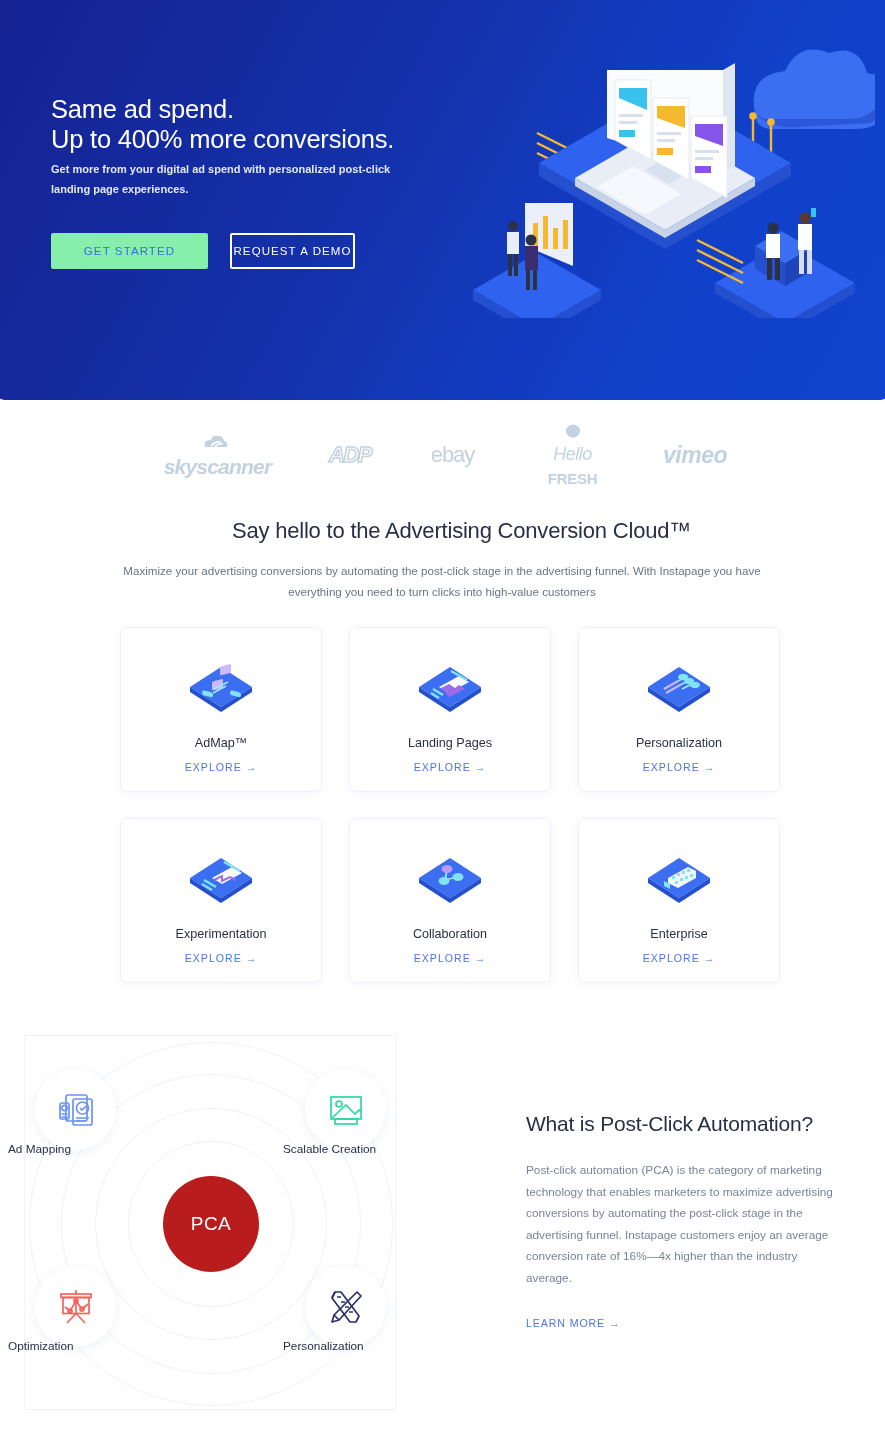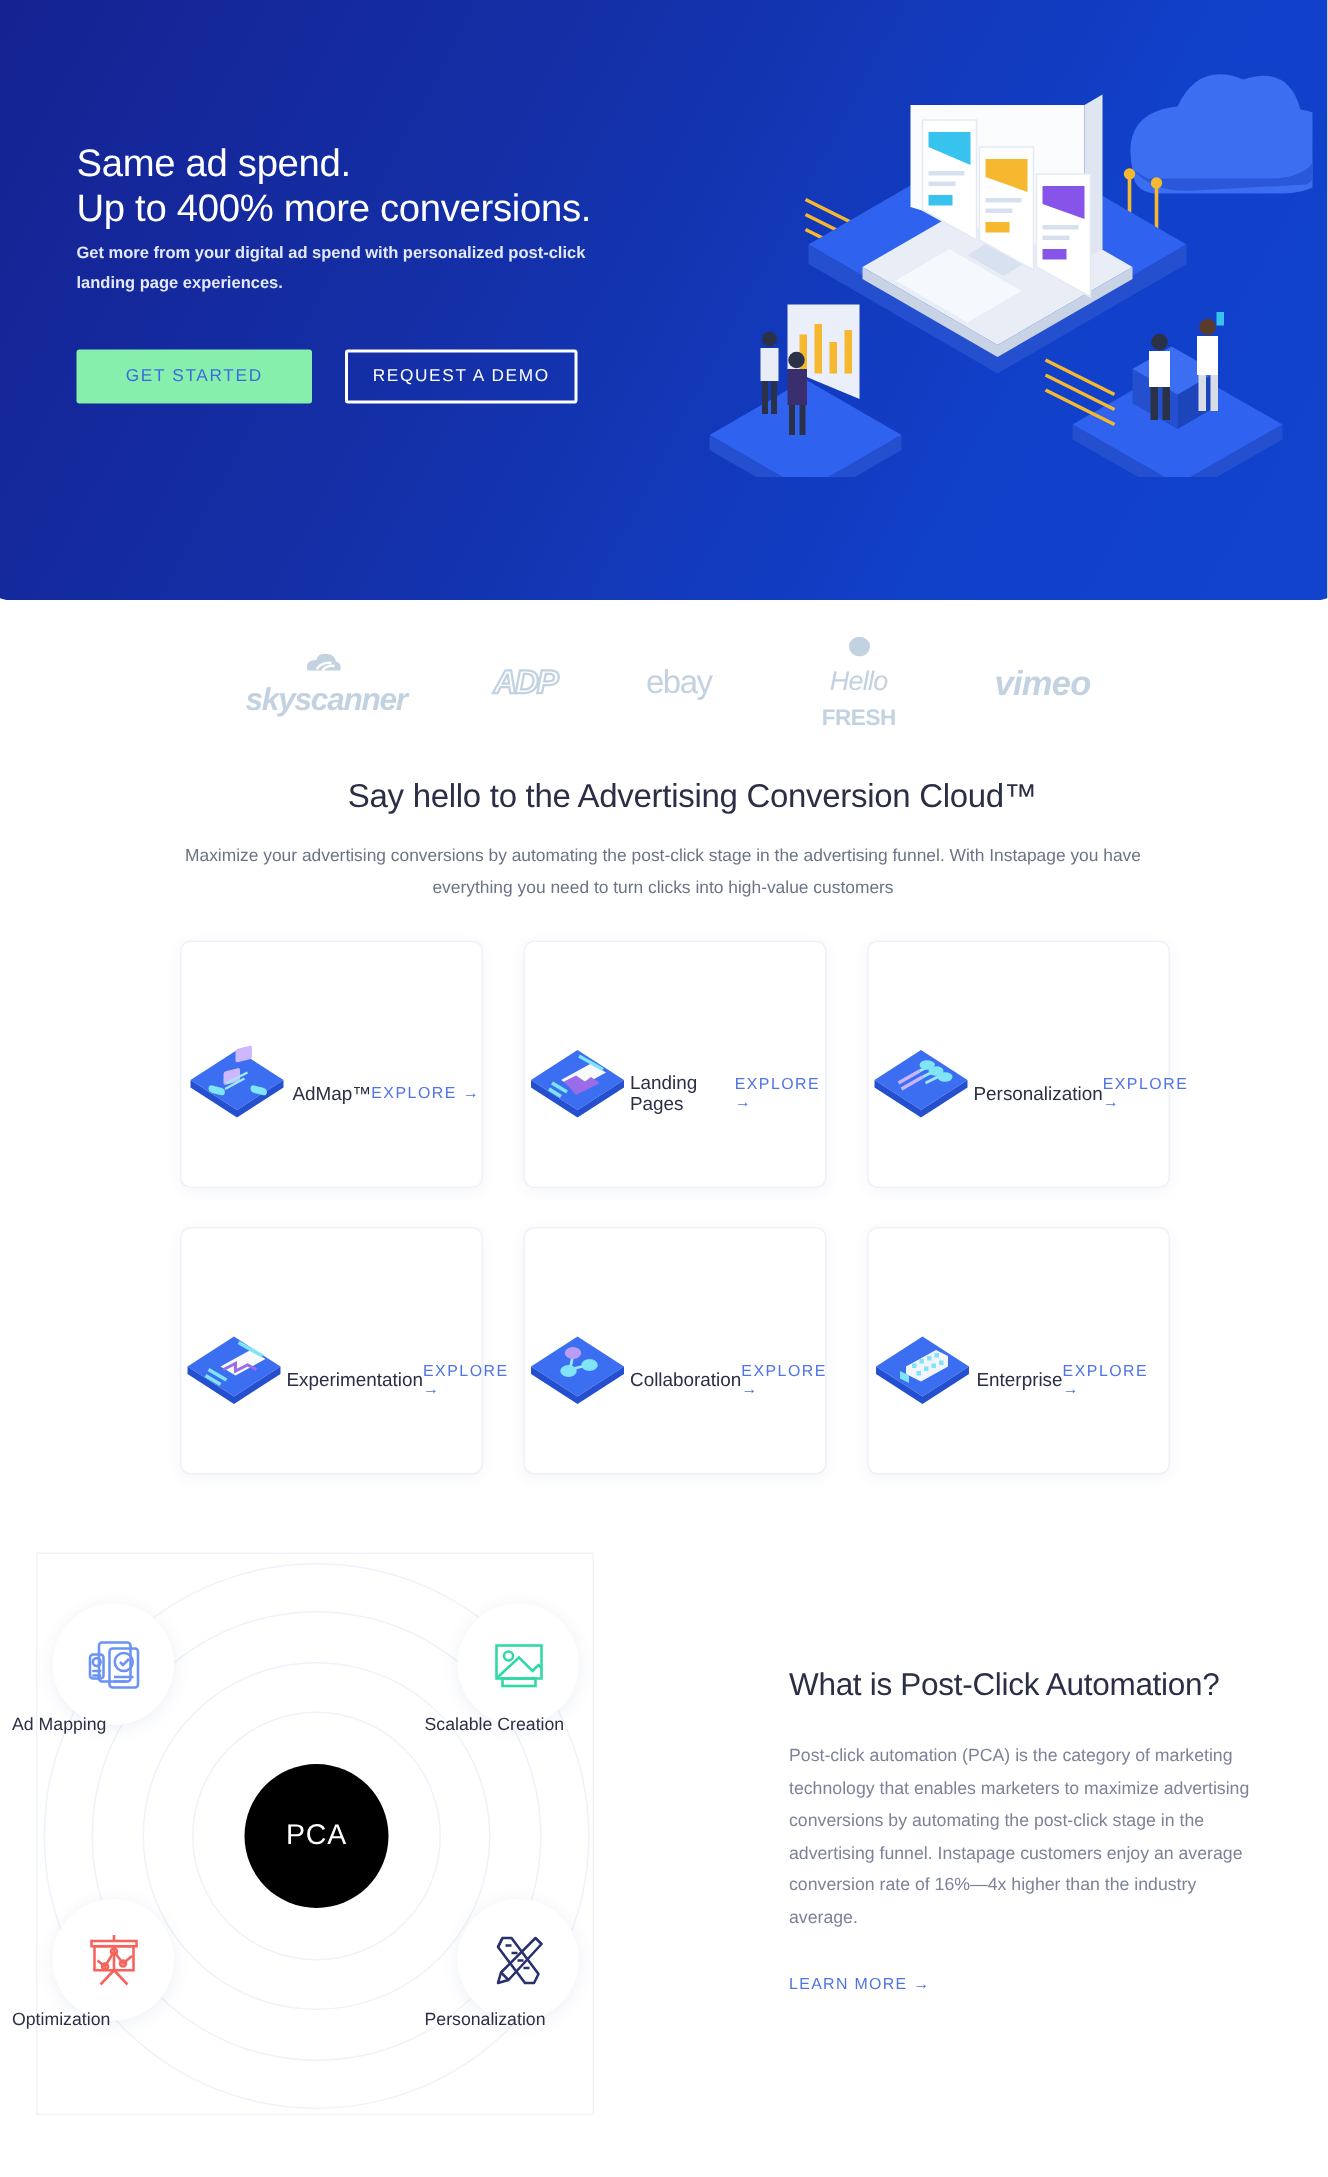--- a/index.html
+++ b/index.html
@@ -32,21 +32,21 @@
     position:absolute; left:51px; top:160px; width:370px;
     color:#e3e9fb; font-size:11px; line-height:19.5px; font-weight:700;
   }
   .hero-btns { position:absolute; left:51px; top:233px; display:flex; gap:22px; }
   .btn {
     height:36px; display:flex; align-items:center; justify-content:center;
     font-size:11.5px; letter-spacing:1.1px; font-weight:400; cursor:pointer;
     border-radius:2px;
   }
   .btn-primary { width:157px; background:#86efac; color:#3c6ae0; }
-  .btn-outline { width:155px; background:transparent; color:#ffffff; border:2px solid #ffffff; }
+  .btn-outline { width:125px; background:transparent; color:#ffffff; border:2px solid #ffffff; }
 
   .hero-art { position:absolute; left:455px; top:18px; width:420px; height:300px; }
 
   
   .logobar {
     position:absolute; left:0; top:432px; width:885px; height:46px;
     display:flex; align-items:center; justify-content:center; gap:0;
   }
   .logo { color:#c2d2e0; display:flex; align-items:center; justify-content:center;flex-direction:column; }
   .logo-skyscanner { width:160px; font-size:21px; font-style:italic; font-weight:700; letter-spacing:-0.8px; gap:4px; }
@@ -68,40 +68,40 @@
     font-size:11.6px; color:#6b7385; line-height:21px;
   }
 
   
   .grid { position:absolute; left:120px; top:627px; width:660px; }
   .grid-row { display:flex; gap:27px; margin-bottom:26px; }
   .card {
     width:202px; height:165px; background:#ffffff;
     border:1px solid #eef1f7; border-radius:7px;
     box-shadow: 0 2px 10px rgba(60,80,160,0.055);
-    display:flex; align-items:center;
+    display:flex; flex-direction:column; align-items:center;
     padding-top:27px;
   }
   .card-icon { width:74px; height:70px; display:flex; align-items:center; justify-content:center; }
   .card-label { margin-top:11px; font-size:12.6px; color:#2a2f45; font-weight:400; }
   .card-cta { margin-top:11px; font-size:10.6px; color:#4f74e3; letter-spacing:1px; cursor:pointer; }
 
   
   .pca-box {
     position:absolute; left:24px; top:1035px; width:372px; height:375px;
     background:#ffffff; border:1px solid #f0f3f8; overflow:hidden;
   }
   .ring { position:absolute; border-radius:50%; border:1px solid #eef2fa; }
   .r1 { width:364px; height:364px; left:4px; top:6px; }
   .r2 { width:300px; height:300px; left:36px; top:38px; }
   .r3 { width:232px; height:232px; left:70px; top:72px; }
   .r4 { width:166px; height:166px; left:103px; top:105px; }
   .pca-core {
     position:absolute; left:138px; top:140px; width:96px; height:96px;
-    border-radius:50%; background:#000000;
+    border-radius:50%; background:#b91c1c;
     display:flex; align-items:center; justify-content:center;
     color:#ffffff; font-size:19px; letter-spacing:0.5px;
   }
   .node { position:absolute; width:81px; height:81px; border-radius:50%;
     background:#ffffff; box-shadow:0 2px 12px rgba(90,110,170,0.10);
     display:flex; align-items:center; justify-content:center; }
   .n-tl { left:10px; top:33px; }
   .n-tr { left:280px; top:33px; }
   .n-bl { left:10px; top:230px; }
   .n-br { left:280px; top:230px; }

